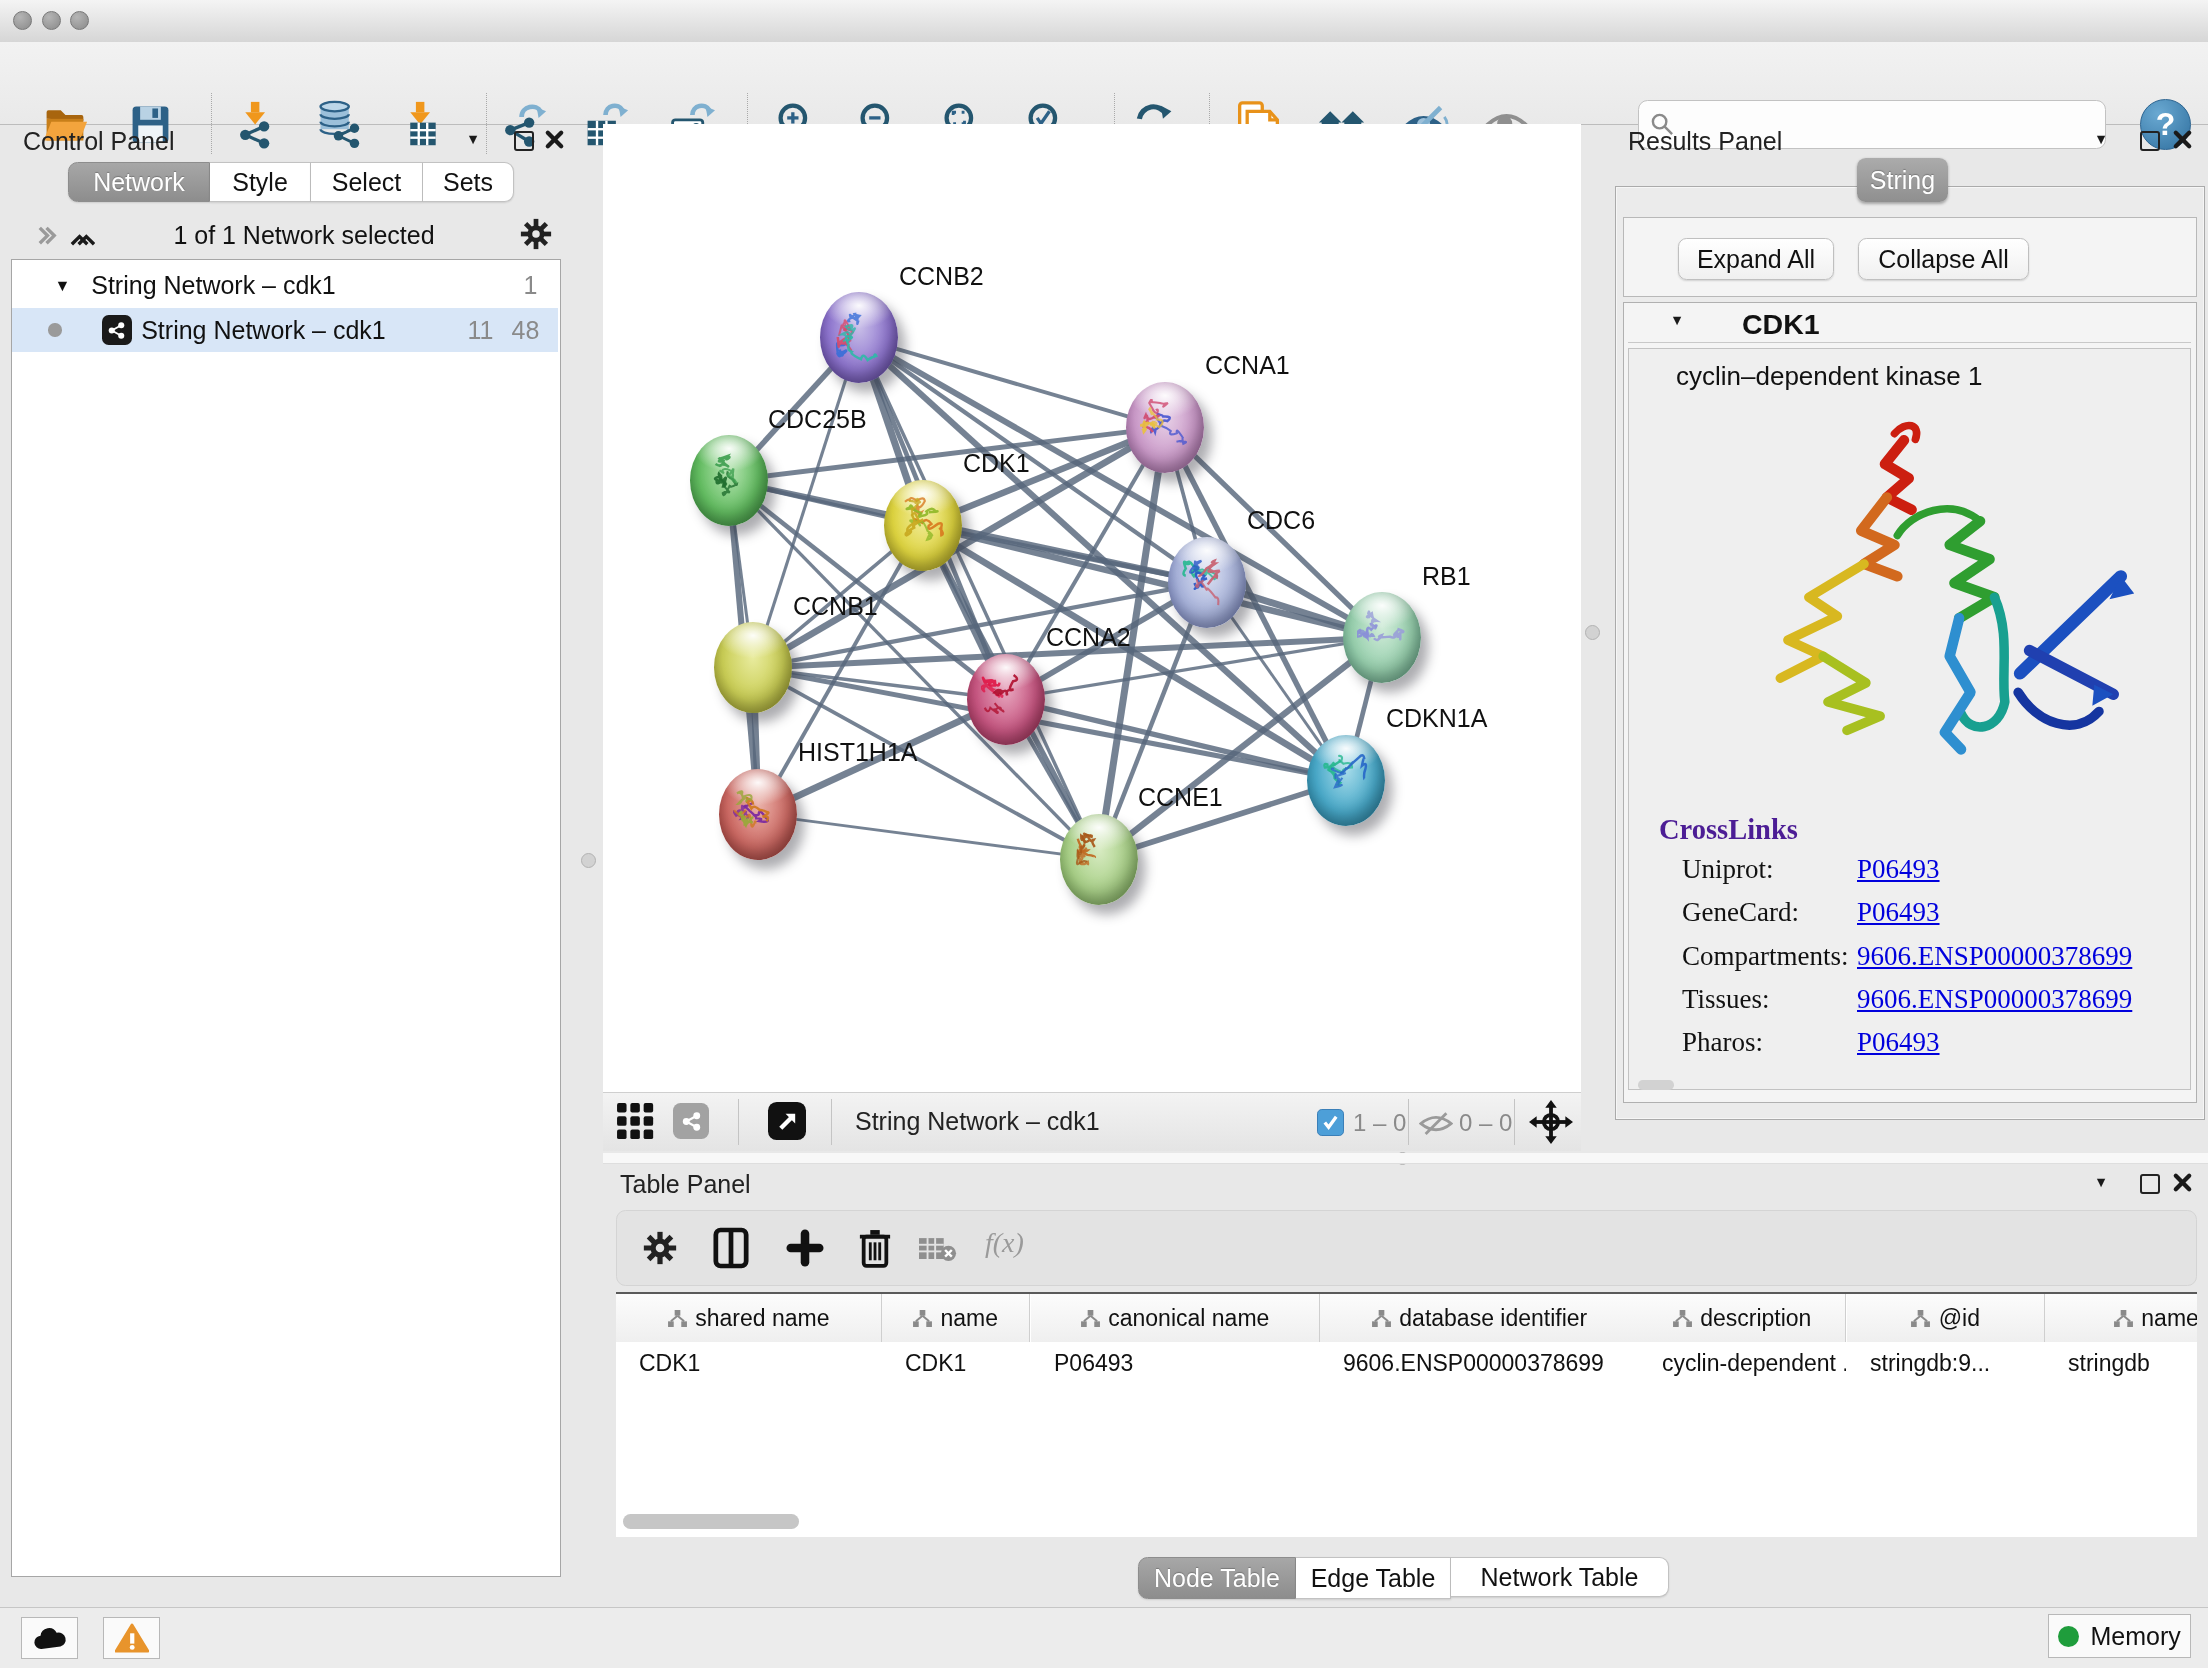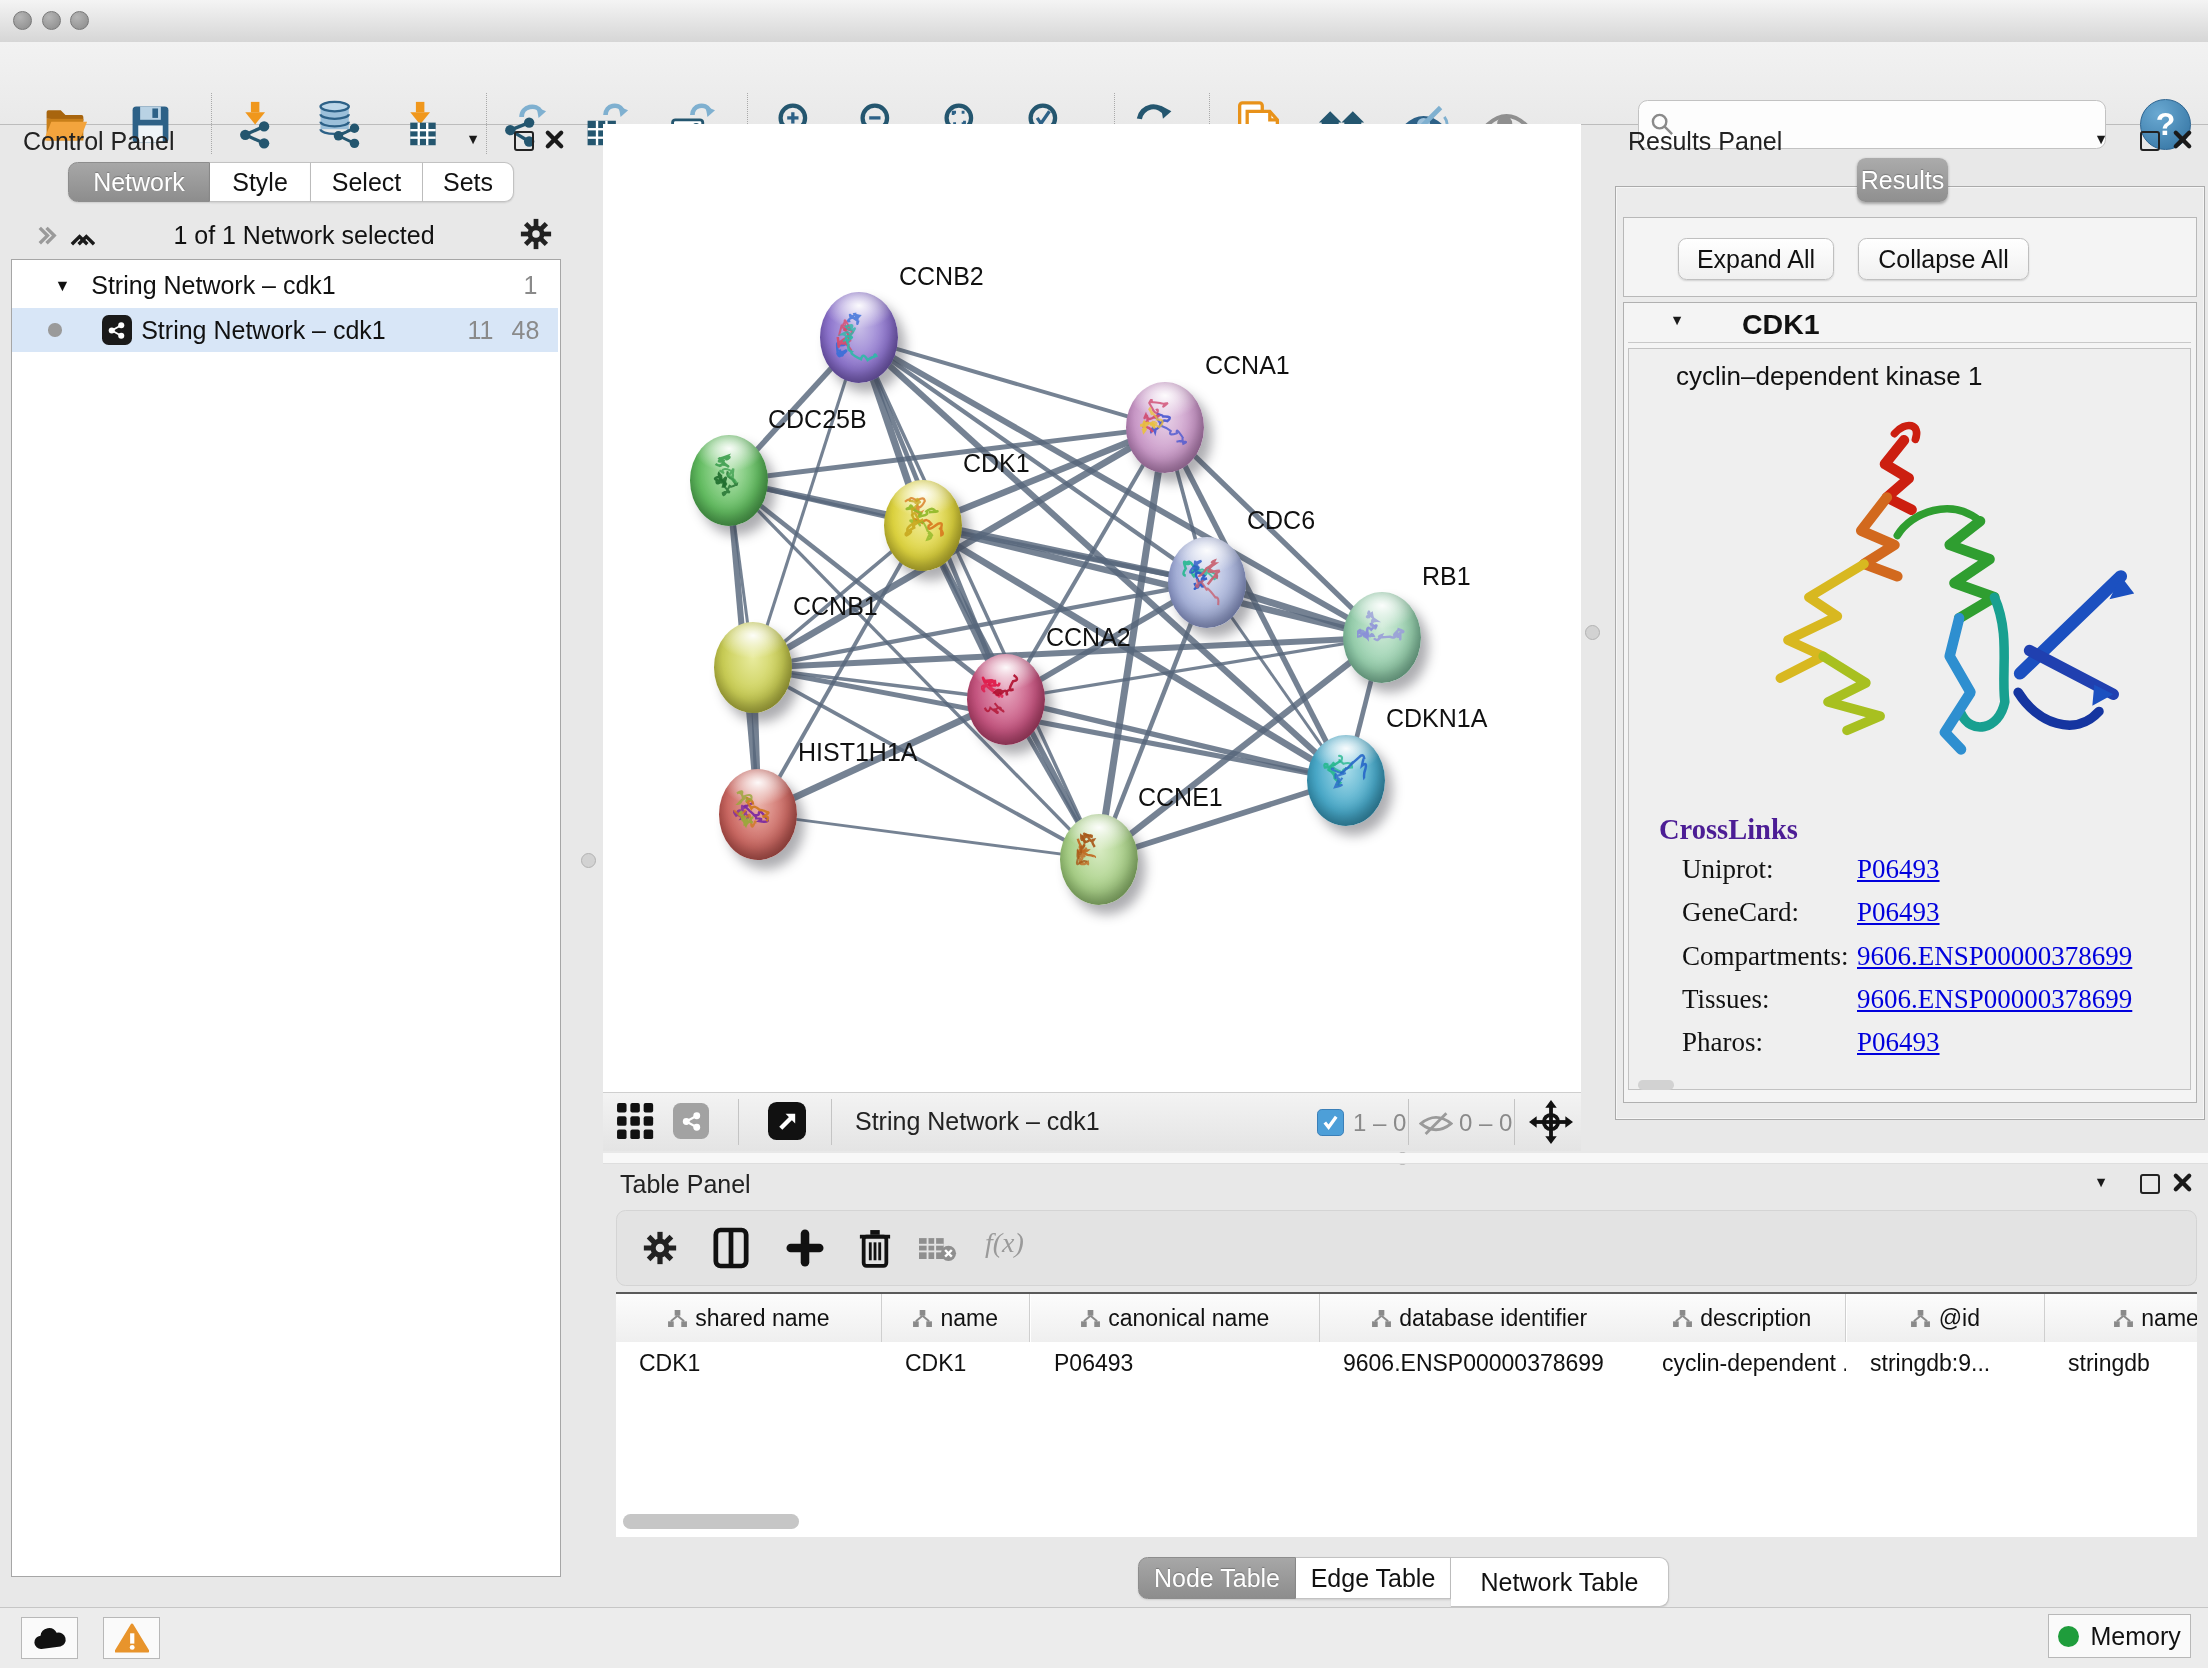--- a/index.html
+++ b/index.html
@@ -570,21 +570,21 @@
 <span class="abs tri" style="left:2094px;top:131px;">▼</span>
 <span class="abs floatsq" style="left:2140px;top:131px;"></span>
 <span class="abs closex" style="left:2172px;top:129px;">
   <svg width="21" height="21" viewBox="0 0 22 22">
       <g stroke="#1a1a1a" stroke-width="4.5" stroke-linecap="round">
         <line x1="4" y1="4" x2="18" y2="18"></line>
         <line x1="18" y1="4" x2="4" y2="18"></line>
       </g>
     </svg></span>
 <div class="abs rp-outer"></div>
-<div class="abs stringtab">Results</div>
+<div class="abs stringtab">String</div>
 <div class="abs rp-boxA"></div>
 <div class="abs rbtn" style="left:1678px;top:238px;width:154px;">Expand All</div>
 <div class="abs rbtn" style="left:1858px;top:238px;width:169px;">Collapse All</div>
 <div class="abs rp-card"></div>
 <span class="abs tri" style="left:1670px;top:312px;">▼</span>
 <div class="abs gene" style="left:1742px;top:308px;">CDK1</div>
 <div class="abs" style="left:1628px;top:342px;width:563px;height:0;border-top:1px solid #c8c8c8;"></div>
 <div class="abs rp-content"></div>
 <div class="abs desc" style="left:1649px;top:361px;">cyclin–dependent kinase 1</div>
 
@@ -802,21 +802,21 @@
       <div class="td" style="left: 704px; width: 320px;">9606.ENSP00000378699</div>
       <div class="td" style="left: 1023px; width: 207px;">cyclin-dependent ...</div>
       <div class="td" style="left: 1231px; width: 198px;">stringdb:9...</div>
       <div class="td" style="left: 1429px; width: 285px;">stringdb</div>
     </div>
 </div>
 <span class="abs hthumb"></span>
 <div class="abs seg" style="left:1138px;top:1557px;" id="tp-tabs">
     <div class="tab active" style="width: 158px; height: 42px;">Node Table</div>
     <div class="tab" style="width: 155px; height: 42px;">Edge Table</div>
-    <div class="tab" style="width: 218px; height: 50px;">Network Table</div>
+    <div class="tab" style="width: 218px; height: 40px;">Network Table</div>
   </div>
 
 <div class="abs statusbar"></div>
 <div class="abs sbtn" style="left:21px;">
   <svg width="36" height="25" viewBox="0 0 38 26">
       <path d="M10 24 a7 7 0 0 1 -1-14 a9 9 0 0 1 17-3 a7.5 7.5 0 0 1 4 14.5 z" fill="#111"></path>
     </svg>
   </div>
 <div class="abs sbtn" style="left:103px;">
   <svg width="34" height="30" viewBox="0 0 36 32">

